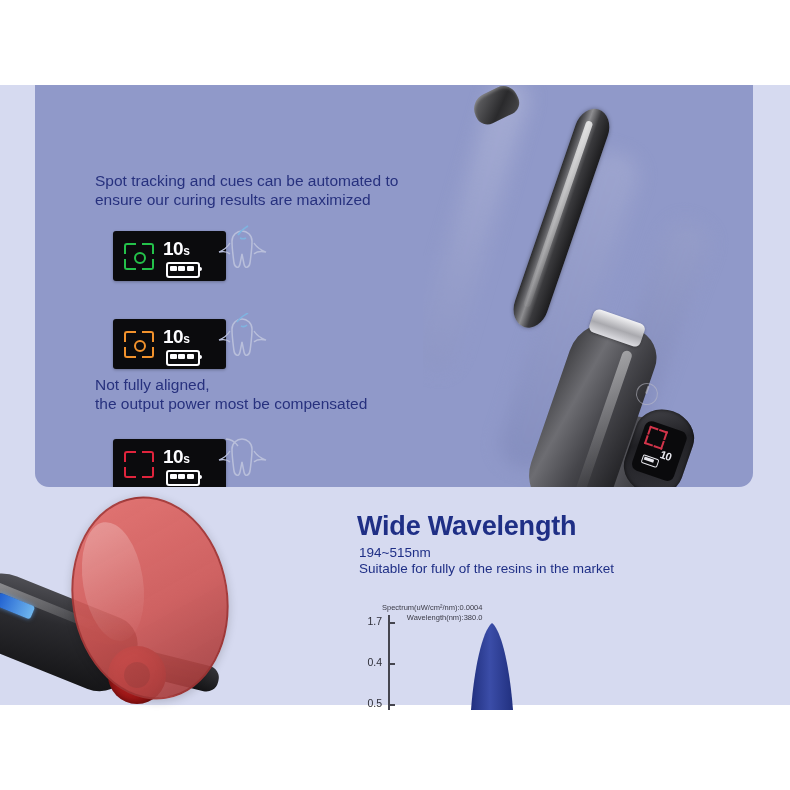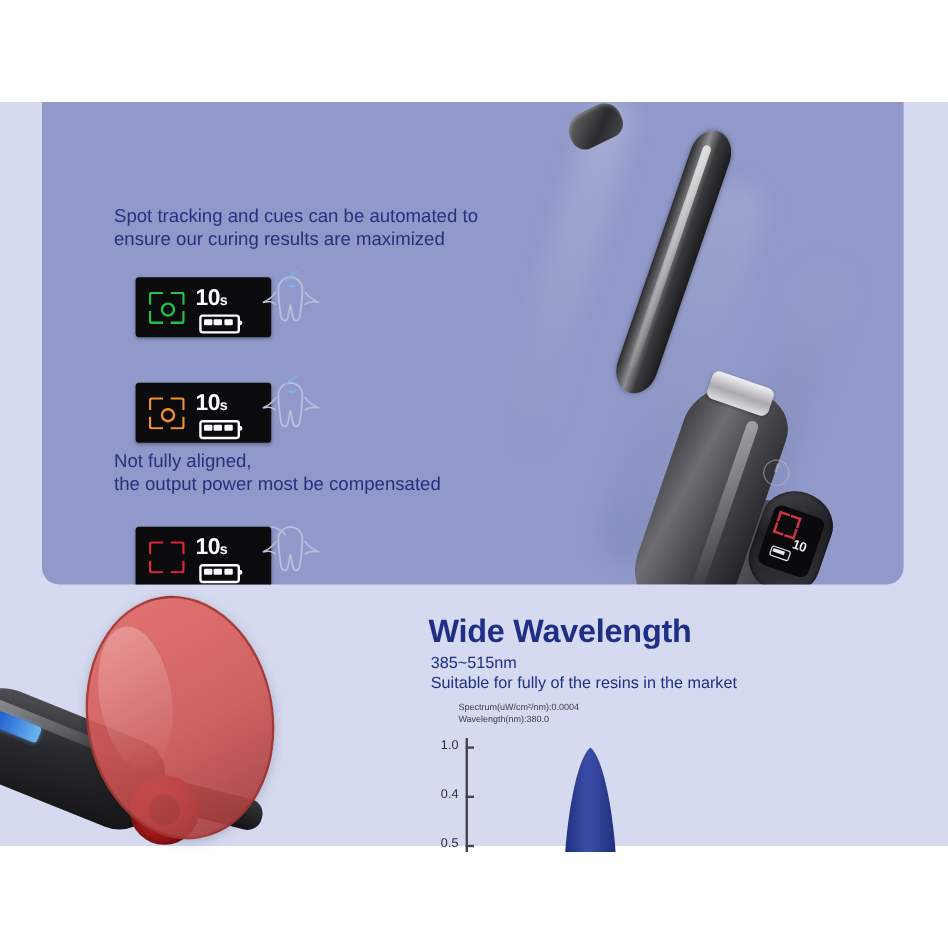--- a/index.html
+++ b/index.html
@@ -146,21 +146,21 @@
     box-shadow:0 2px 10px rgba(0,0,0,.18);
   }
   .shield-sheen{position:absolute;left:12px;top:18px;width:60px;height:120px;border-radius:50%;
     background:linear-gradient(160deg,rgba(255,255,255,.28),rgba(255,255,255,0));}
 
   
   .ww-title{position:absolute;left:357px;top:511px;font-size:27px;font-weight:700;color:#1f2f86;letter-spacing:-.2px;}
   .ww-sub{position:absolute;left:359px;top:545px;font-size:13.5px;line-height:16px;color:#1f2f86;white-space:pre-line;}
 
   .chart{position:absolute;left:340px;top:585px;width:320px;height:125px;overflow:hidden;}
-  .chart-note{position:absolute;left:42px;top:0;font-size:7.5px;line-height:9.5px;color:#3a3a46;white-space:pre-line;}
+  .chart-note{position:absolute;left:42px;top:18px;font-size:7.5px;line-height:9.5px;color:#3a3a46;white-space:pre-line;text-align:right;}
   .yaxis{position:absolute;left:48px;top:30px;width:1.6px;height:95px;background:#45454f;}
   .ytick{position:absolute;left:48px;width:7px;height:1.6px;background:#45454f;}
   .ylab{position:absolute;font-size:10.5px;color:#2e2e38;text-align:right;width:26px;}
   .curve{position:absolute;left:90px;top:30px;width:230px;height:95px;}
 </style>
 </head>
 <body>
 
 <div class="page">
 
@@ -274,34 +274,34 @@
     <div class="hp-body"></div>
     <div class="hp-gloss"></div>
     <div class="hp-disp"></div>
     <div class="hp-ring"></div>
     <div class="shield">
       <div class="shield-sheen"></div>
     </div>
   </div>
 
   <div class="ww-title">Wide Wavelength</div>
-  <div class="ww-sub"><span>385~515nm</span>
+  <div class="ww-sub"><span>194~515nm</span>
 <span>Suitable for fully of the resins in the market</span></div>
 
   <div class="chart">
     <div class="chart-note">Spectrum(uW/cm²/nm):0.0004
 Wavelength(nm):380.0</div>
 
     <div class="yaxis"></div>
 
     <div class="ytick" style="top:37px"></div>
     <div class="ytick" style="top:78px"></div>
     <div class="ytick" style="top:119px"></div>
 
-    <div class="ylab" style="left:16px;top:30px">1.0</div>
+    <div class="ylab" style="left:16px;top:30px">1.7</div>
     <div class="ylab" style="left:16px;top:71px">0.4</div>
     <div class="ylab" style="left:16px;top:112px">0.5</div>
 
     <svg class="curve" viewBox="0 0 230 95" preserveAspectRatio="none">
       <defs>
         <linearGradient id="specgrad" x1="0" y1="0" x2="1" y2="0">
           <stop offset="0%" stop-color="#21307f"></stop>
           <stop offset="45%" stop-color="#3b4da8"></stop>
           <stop offset="100%" stop-color="#21307f"></stop>
         </linearGradient>

